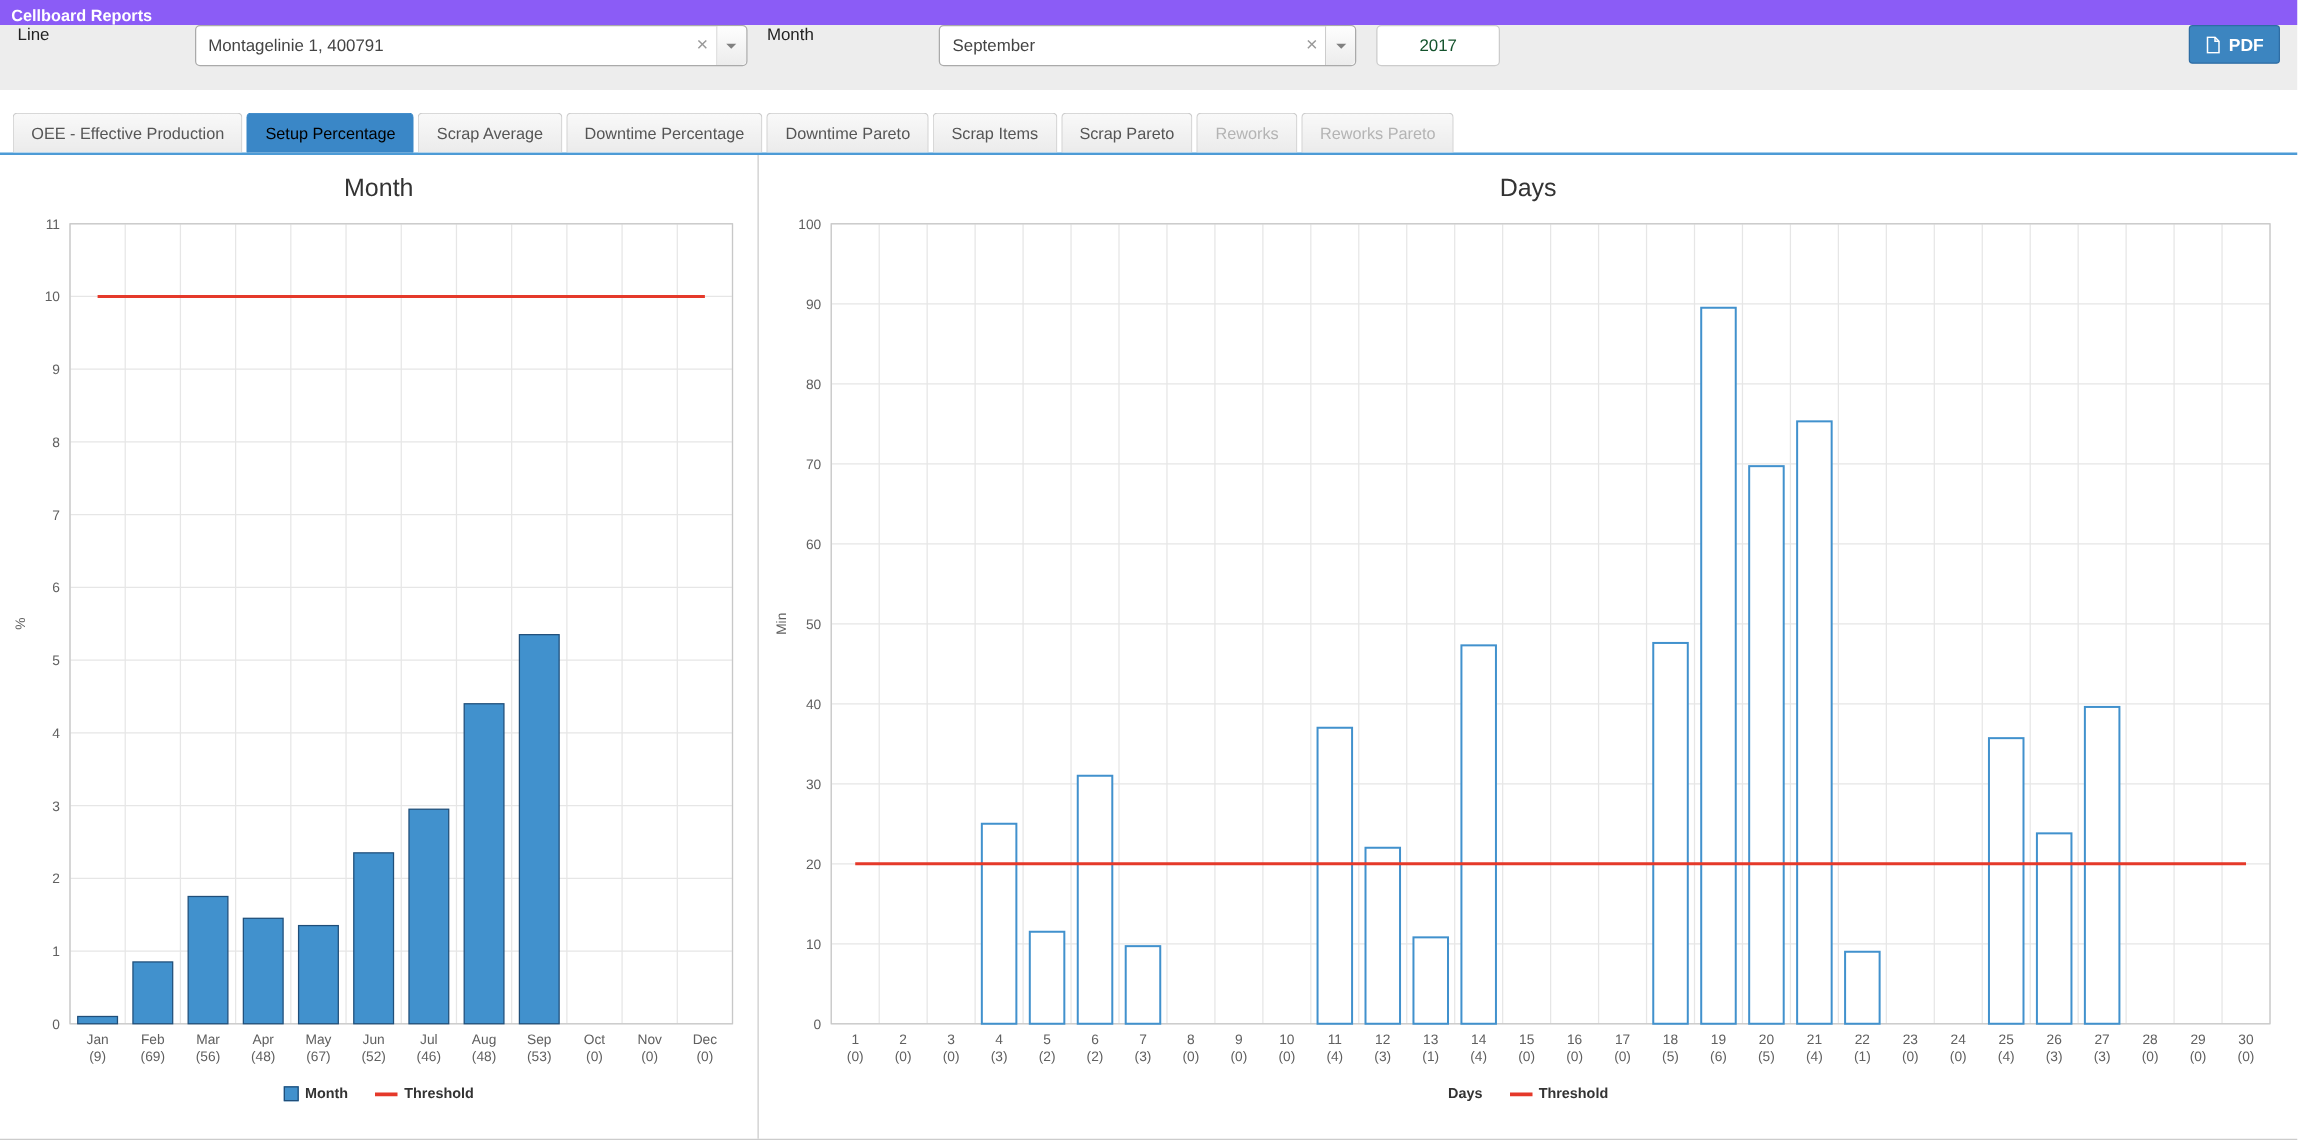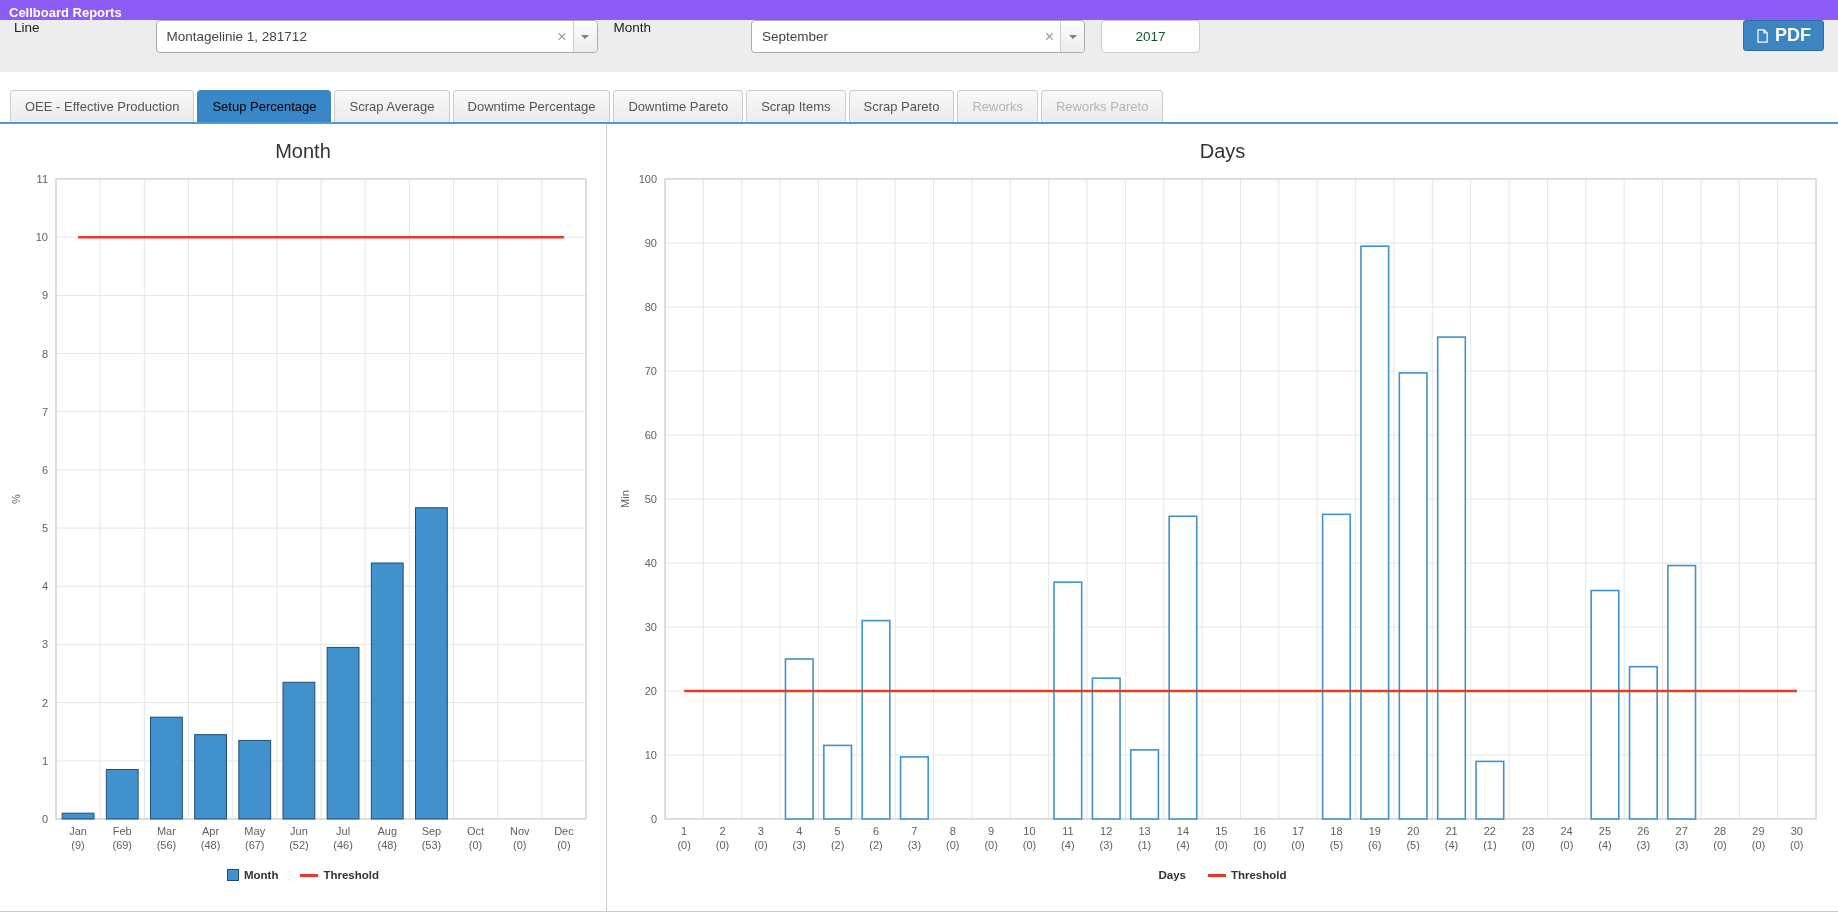--- a/index.html
+++ b/index.html
@@ -26,21 +26,21 @@
   .sel-arrow { position: absolute; right: 0; top: 0; bottom: 0; width: 24px;
     border-left: 1px solid #ccc; background: linear-gradient(#fefefe, #ececec);
     border-radius: 0 4px 4px 0; display: flex; align-items: center; justify-content: center; }
   .sel-arrow b { width: 0; height: 0; border: 4px solid transparent; border-top-color: #808080;
     margin-top: 4px; }
   .yearbox { width: 99px; height: 33px; margin-left: 16px; border: 1px solid #ccc;
     border-radius: 4px; background: #fff; text-align: center; font-size: 13.5px;
     color: #14532d; font-family: inherit; }
   .pdfbtn { margin-left: auto; height: 31px; padding: 0 12px; background: #3c85c0;
     border: 1px solid #2e6da4; border-radius: 3px; color: #fff; font-weight: bold;
-    font-size: 18px; display: flex; align-items: center; gap: 6px; cursor: pointer;
+    font-size: 14px; display: flex; align-items: center; gap: 6px; cursor: pointer;
     font-family: inherit; }
 
   
   .tabwrap { padding-top: 18px; background: #fff; }
   .tabbar { display: flex; gap: 3px; padding-left: 10px; align-items: flex-end;
     border-bottom: 2px solid #4d9bd6; text-align: right; }
   .tab { padding: 8px 14px; font-size: 13px; color: #555;
     background: linear-gradient(#f9f9f9, #ebebeb); border: 1px solid #ccc;
     border-bottom: none; border-radius: 4px 4px 0 0; cursor: pointer; white-space: nowrap; }
   .tab.active { background: #3a87c7; color: #000000; border-color: #3a87c7; }
@@ -64,21 +64,21 @@
 </head>
 <body>
 
 <div class="titlebar">
   <span>Cellboard Reports</span>
 </div>
 
 <div class="filterbar">
   <span class="flabel">Line</span>
   <div class="sel sel-line">
-    <span class="sel-text">Montagelinie 1, 281712</span>
+    <span class="sel-text">Montagelinie 1, 400791</span>
     <span class="sel-clear">×</span>
     <span class="sel-arrow">
         <b></b>
       </span>
   </div>
   <span class="flabel flabel-month">Month</span>
   <div class="sel sel-month">
     <span class="sel-text">September</span>
     <span class="sel-clear">×</span>
     <span class="sel-arrow">

